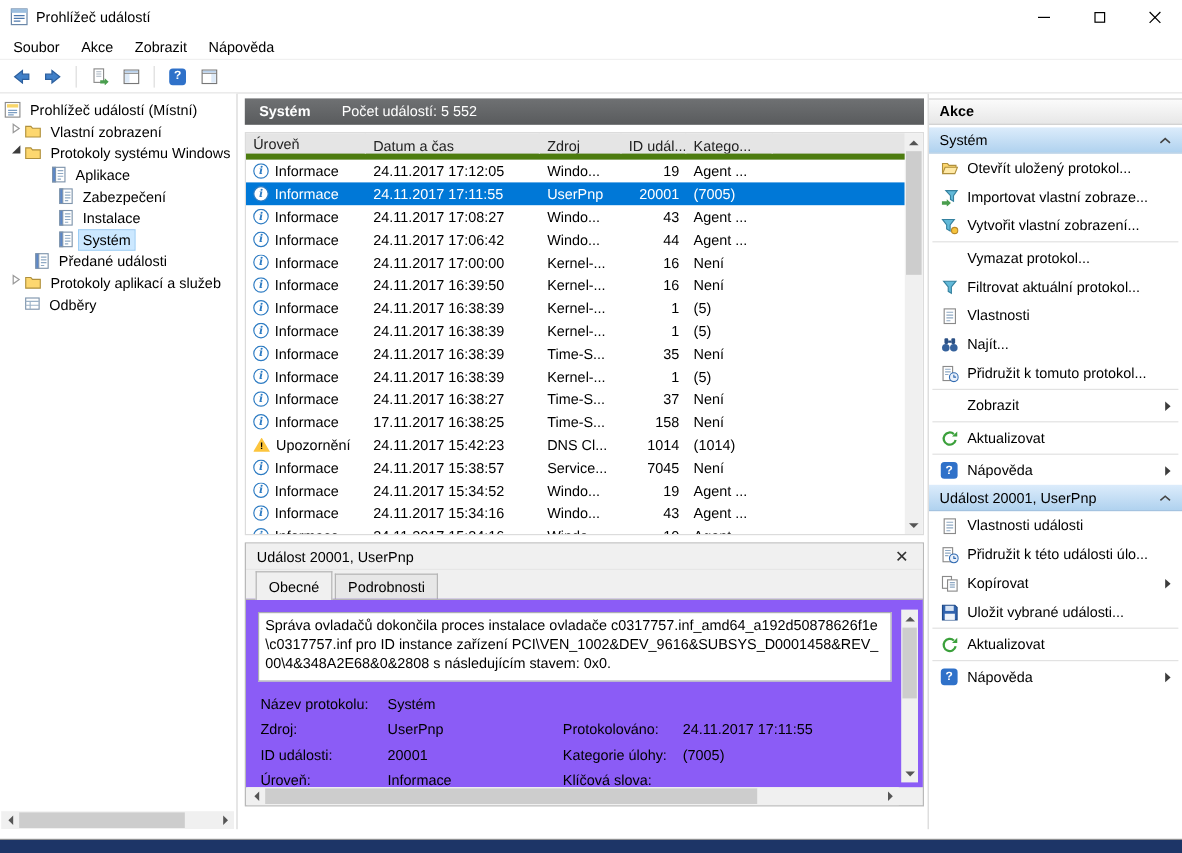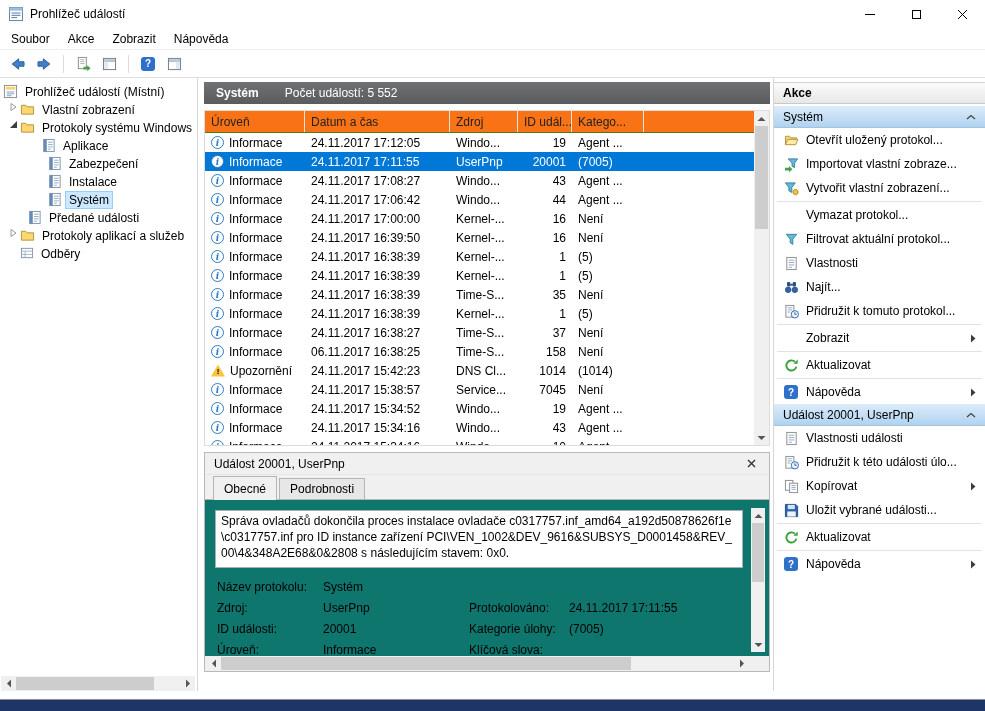--- a/index.html
+++ b/index.html
@@ -21,36 +21,36 @@
 .tree-panel{position:absolute;left:0;top:0;bottom:0;width:198px;border-right:1px solid #d6d6d6;padding-top:6px;overflow:hidden;background:#fff}
 .tree-row{height:18px;display:flex;align-items:flex-start;white-space:nowrap}
 .expander{width:14px;display:flex;justify-content:center;flex:none}
 .tree-ic{margin-right:4px;flex:none}
 .tlabel{padding:1px 3px}
 .tree-row.sel .tlabel{background:#cce8ff;outline:1px solid #9bcdf5}
 .center{position:absolute;left:204px;width:566px;top:0;bottom:0}
 .list-header{position:absolute;top:4px;left:0;right:0;height:22px;background:linear-gradient(#6f7173,#595b5d);color:#fff;display:flex;align-items:center;padding:0 12px}
 .lh-title{font-weight:bold;margin-right:26px}
 .table{position:absolute;top:32px;left:0;right:0;height:336px;border:1px solid #dcdcdc;background:#fff}
-.thead{position:absolute;top:0;left:0;right:15px;height:22px;display:flex;border-bottom:1px solid #4d7c0f;background:#f97316}
+.thead{position:absolute;top:0;left:0;right:15px;height:22px;display:flex;border-bottom:5px solid #4d7c0f;background:#e5e5e5}
 .th{padding:4px 6px;border-right:1px solid #e5e5e5;color:#222;white-space:nowrap;overflow:hidden}
 .th-fill{flex:1}
 .tbody{position:absolute;top:22px;left:0;right:15px;bottom:0;overflow:hidden}
 .tr{height:19px;display:flex;align-items:center}
 .tr.sel{background:#0078d7;color:#fff}
 .td{padding:0 6px;overflow:hidden;white-space:nowrap;flex:none}
 .col0{width:100px;display:flex;align-items:center;gap:5px}
 .col1{width:145px}.col2{width:68px}.col3{width:54px;text-align:right}.col4{width:72px}
 .detail{position:absolute;left:0;right:0;top:374px;height:220px;border:1px solid #b9b9b9;background:#f0f0f0}
 .detail-title{height:22px;display:flex;align-items:center;padding:0 9px;background:#f0f0f0;border-bottom:1px solid #e6e6e6}
 .dclose{margin-left:auto;display:flex;align-items:center;justify-content:center;width:18px;height:18px}
 .tabs{position:absolute;top:22px;left:0;right:0;height:24px;display:flex;align-items:flex-end;padding-left:8px}
 .tab{padding:3px 10px 4px;border:1px solid #b5b5b5;border-bottom:none;background:#e7e7e7;margin-right:2px;position:relative;top:1px}
 .tab.active{background:#f0f0f0;z-index:2;padding-top:5px}
-.tab-page{position:absolute;left:0;right:0;top:46px;bottom:15px;border-top:1px solid #b5b5b5;background:#0f766e;overflow:hidden}
+.tab-page{position:absolute;left:0;right:0;top:46px;bottom:15px;border-top:1px solid #b5b5b5;background:#8b5cf6;overflow:hidden}
 .desc{position:absolute;left:10px;right:26px;top:10px;height:58px;background:#fff;border:1px solid #abadb3;padding:2px 5px;line-height:16px;word-break:break-all;overflow:hidden}
 .fields{position:absolute;left:12px;right:26px;top:80px;bottom:0;overflow:hidden}
 .frow{height:21px;display:flex;align-items:flex-start}
 .flabel{width:106px;flex:none}
 .fvalue{width:146px;flex:none}
 .flabel2{width:100px;flex:none}
 .fvalue2{flex:1}
 .pv-vscroll{position:absolute;right:4px;top:8px;bottom:4px;width:14px}
 .detail-hscroll{position:absolute;left:1px;right:20px;bottom:0;height:15px}
 .tree-hscroll{position:absolute;left:1px;right:2px;bottom:0;height:15px}
@@ -448,21 +448,21 @@
               <div class="td col3">37</div>
               <div class="td col4">Není</div>
             </div>
             <div class="tr">
               <div class="td col0">
                 <span class="icon row-ic">
                   <span class="ci-info">i</span>
                 </span>
                 <span>Informace</span>
               </div>
-              <div class="td col1">06.11.2017 16:38:25</div>
+              <div class="td col1">17.11.2017 16:38:25</div>
               <div class="td col2">Time-S...</div>
               <div class="td col3">158</div>
               <div class="td col4">Není</div>
             </div>
             <div class="tr">
               <div class="td col0">
                 <span class="icon row-ic">
                   <span class="ci-warn">!</span>
                 </span>
                 <span>Upozornění</span>

